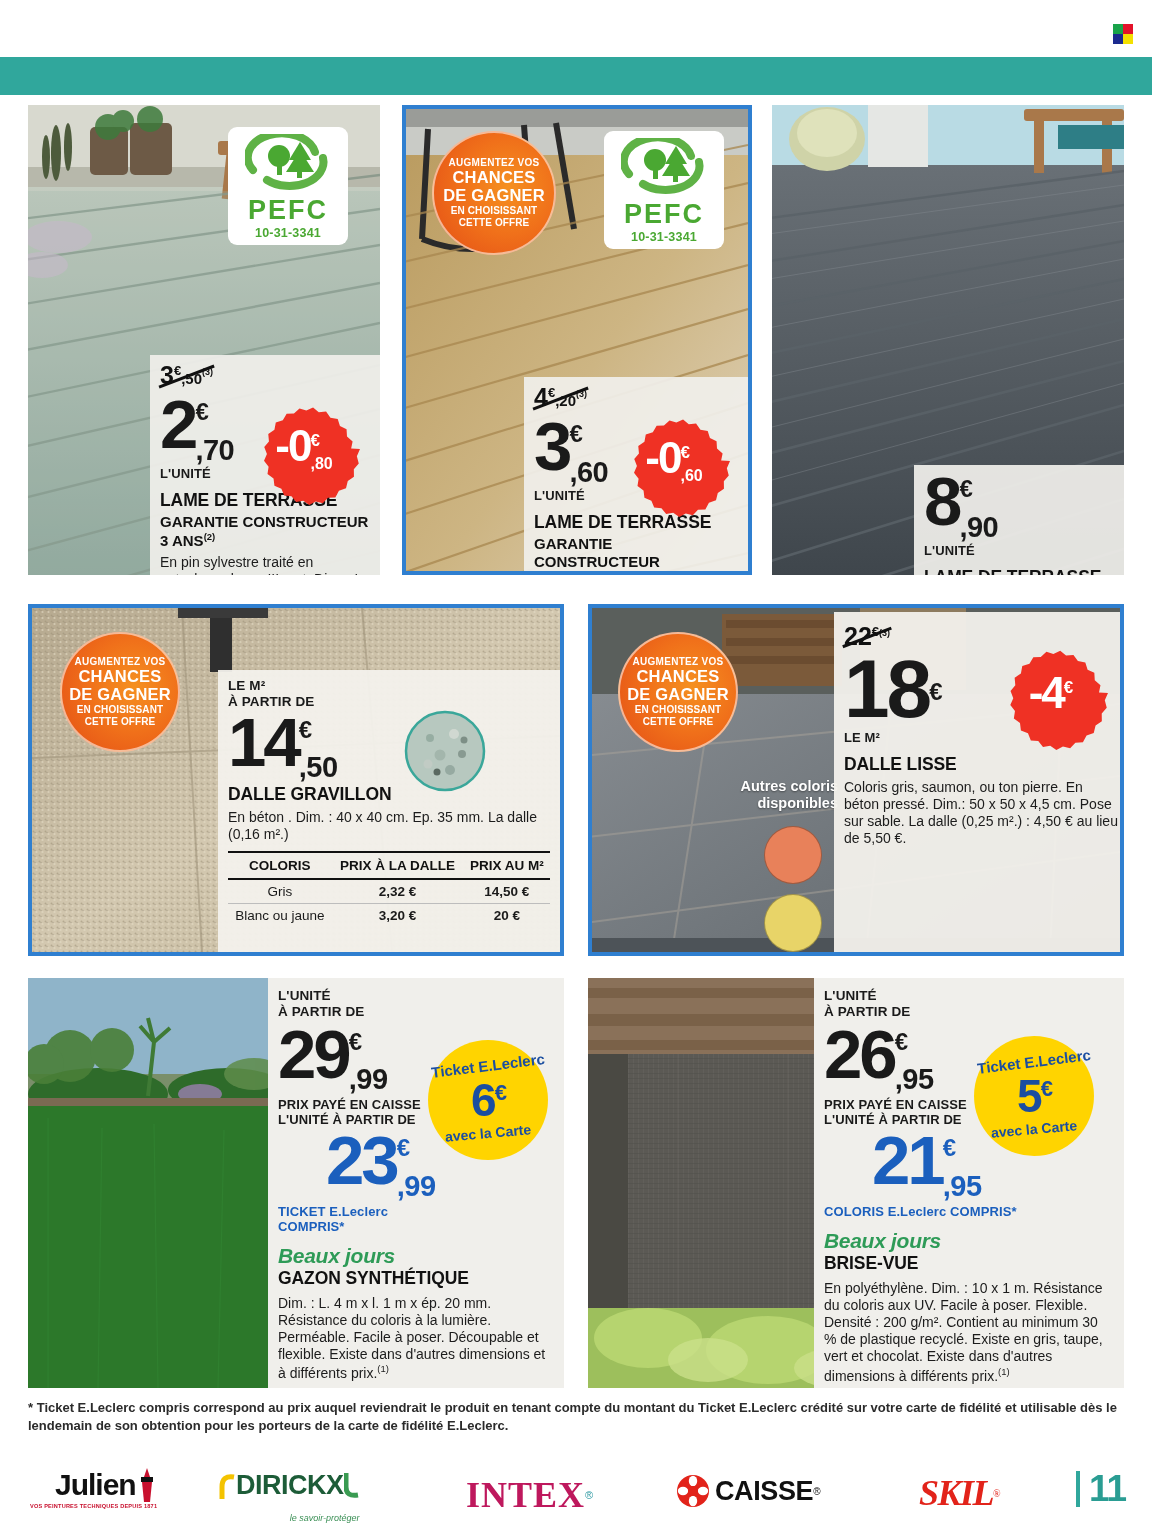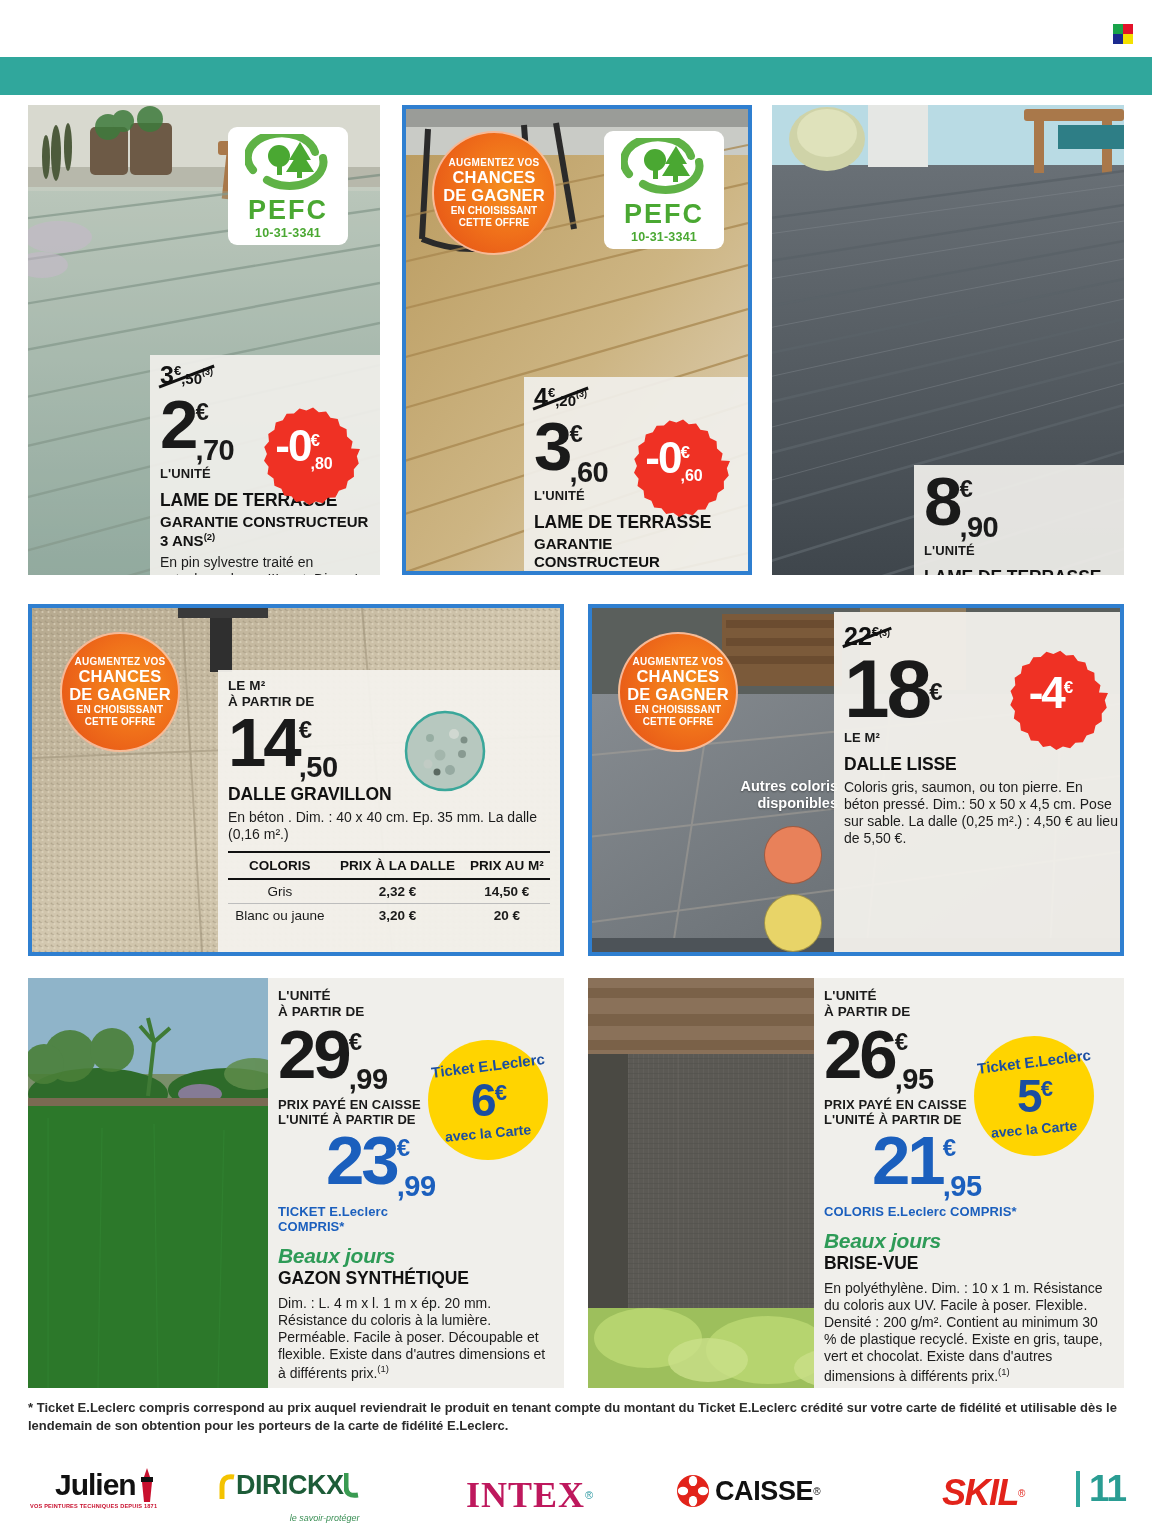--- a/index.html
+++ b/index.html
@@ -744,21 +744,21 @@
             <ellipse cx="27" cy="17" rx="5.2" ry="4.2"></ellipse>
           <ellipse cx="17" cy="27" rx="4.2" ry="5.2"></ellipse>
             <ellipse cx="7" cy="17" rx="5.2" ry="4.2"></ellipse>
         </g>
         <circle cx="17" cy="17" r="5" fill="#e2231a"></circle>
       </svg>
       <span style="font-size:27px; font-weight:bold; color:#111; letter-spacing:-.4px; margin-left:5px;">CAISSE</span>
       <span style="font-size:10px; color:#111; vertical-align:super;">®</span>
     </div>
 
-    <div class="brand" style="left:942px; top:10px;">
+    <div class="brand" style="left:919px; top:10px;font-family:Liberation Serif, serif;">
       <span style="font-size:36px; font-weight:bold; color:#e2231a; font-style:italic; letter-spacing:-1.5px;">SKIL</span>
       <span style="font-size:10px; color:#e2231a; vertical-align:super;">®</span>
     </div>
   </div>
 
   <div class="pagenum">
     <div class="bar"></div>
     <div class="num">11</div>
   </div>
 

